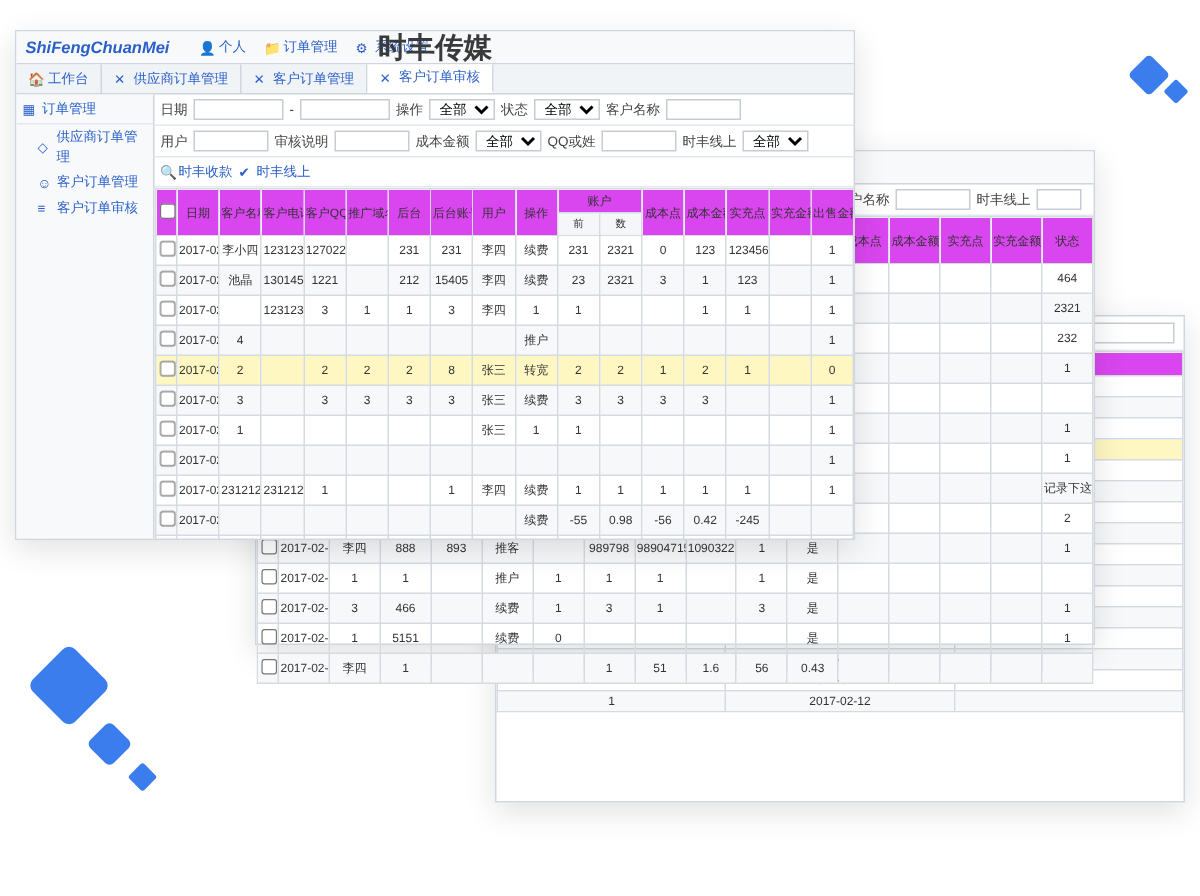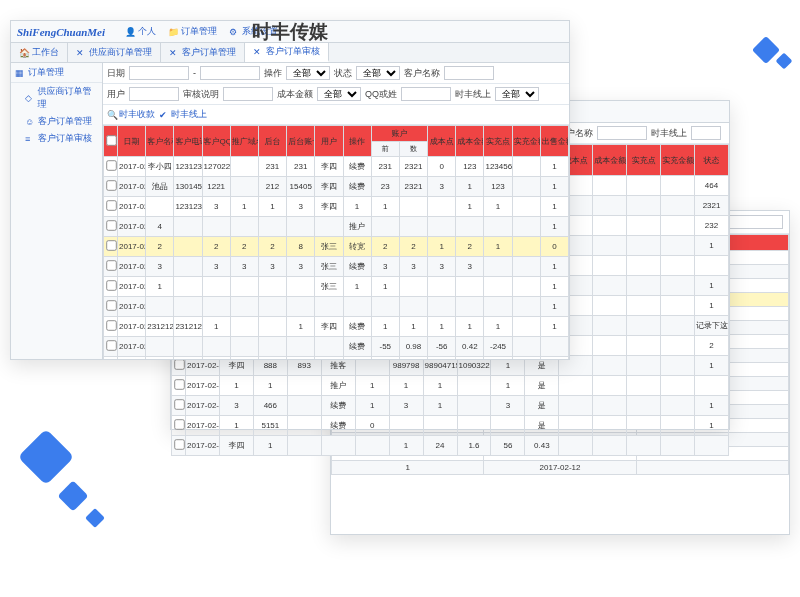--- a/index.html
+++ b/index.html
@@ -17,21 +17,21 @@
 
   .stage { position: absolute; top: 20px; left: 10px; width: 780px; height: 560px; }
 
   
   .window { position: absolute; background: #fff; border: 1px solid #cfd6dd; box-shadow: 0 6px 20px rgba(0,0,0,0.12); font-size: 9px; color: #333; }
   .win1 { top: 0; left: 0; width: 560px; height: 340px; z-index: 3; }
   .win2 { top: 80px; left: 160px; width: 560px; height: 330px; z-index: 2; }
   .win3 { top: 190px; left: 320px; width: 460px; height: 325px; z-index: 1; }
 
   .menubar { display: flex; align-items: center; height: 22px; padding: 0 6px; border-bottom: 1px solid #cfd6dd; gap: 12px; background: #f7f9fb; }
-  .logo { color: #2a5fc9; font-style: italic; font-weight: bold; font-size: 11px; margin-right: 8px; font-family: Liberation Serif, serif; }
+  .logo { color: #2a5fc9; font-style: italic; font-weight: bold; font-size: 11px; margin-right: 8px; }
   .menubtn { color: #2a5fc9; cursor: pointer; display: flex; align-items: center; gap: 3px; }
   .menubar .title { position: absolute; left: 50%; transform: translateX(-50%); font-size: 19px; font-weight: bold; color: #3a3a3a; }
 
   .tabsrow { display: flex; align-items: center; height: 20px; border-bottom: 1px solid #cfd6dd; background: #f1f4f7; }
   .tab { padding: 0 8px; height: 100%; display: flex; align-items: center; gap: 3px; border-right: 1px solid #cfd6dd; cursor: pointer; color: #2a5fc9; }
   .tab.active { background: #fff; border-bottom: 2px solid #fff; }
 
   .body { display: flex; height: calc(100% - 42px); }
   .sidebar { width: 92px; border-right: 1px solid #cfd6dd; background: #f7f9fb; }
   .side-hd { display: flex; align-items: center; gap: 3px; padding: 3px 4px; color: #2a5fc9; border-bottom: 1px solid #e2e8ee; }
@@ -39,21 +39,21 @@
 
   .main { flex: 1; overflow: hidden; display: flex; flex-direction: column; }
   .filterrow { display: flex; align-items: center; gap: 4px; padding: 3px 4px; border-bottom: 1px solid #e2e8ee; flex-wrap: wrap; }
   .filterrow label { color: #444; }
   .filterrow input, .filterrow select { border: 1px solid #c7ccd4; height: 14px; font-size: 9px; padding: 0 2px; background: #fff; }
   .linkbtn { color: #2a5fc9; cursor: pointer; display: flex; align-items: center; gap: 2px; }
 
   .tablewrap { flex: 1; overflow: auto; }
   table { border-collapse: collapse; width: 100%; table-layout: fixed; font-size: 8px; }
   th, td { border: 1px solid #d6dbe1; padding: 2px 1px; text-align: center; white-space: nowrap; overflow: hidden; }
-  th { background: #ef4444; font-weight: normal; position: sticky; top: 0; }
+  th { background: #d946ef; font-weight: normal; position: sticky; top: 0; }
   th.sub { background: #f4f6f9; font-size: 7px; }
   tbody tr:nth-child(even) { background: #f6f8fa; }
   tbody tr.hl { background: #fff7c2; }
   .cb { width: 14px; }
   input[type=checkbox] { transform: scale(0.8); }
 
   .ico { display: inline-block; width: 10px; height: 10px; font-size: 9px; line-height: 10px; }
   .w3-hd { padding: 4px 6px; text-align: right; border-bottom: 1px solid #e2e8ee; }
   .w3-hd input { border: 1px solid #c7ccd4; height: 14px; font-size: 9px; }
 </style>
@@ -687,21 +687,21 @@
             </tr>
             <tr>
               <td class="cb"><input type="checkbox" style=""></td>
               <td>2017-02-28</td>
               <td>李四</td>
               <td>1</td>
               <td></td>
               <td></td>
               <td></td>
               <td>1</td>
-              <td>24</td>
+              <td>51</td>
               <td>1.6</td>
               <td>56</td>
               <td>0.43</td>
               <td></td>
               <td></td>
               <td></td>
               <td></td>
               <td></td>
             </tr>
           </tbody>

